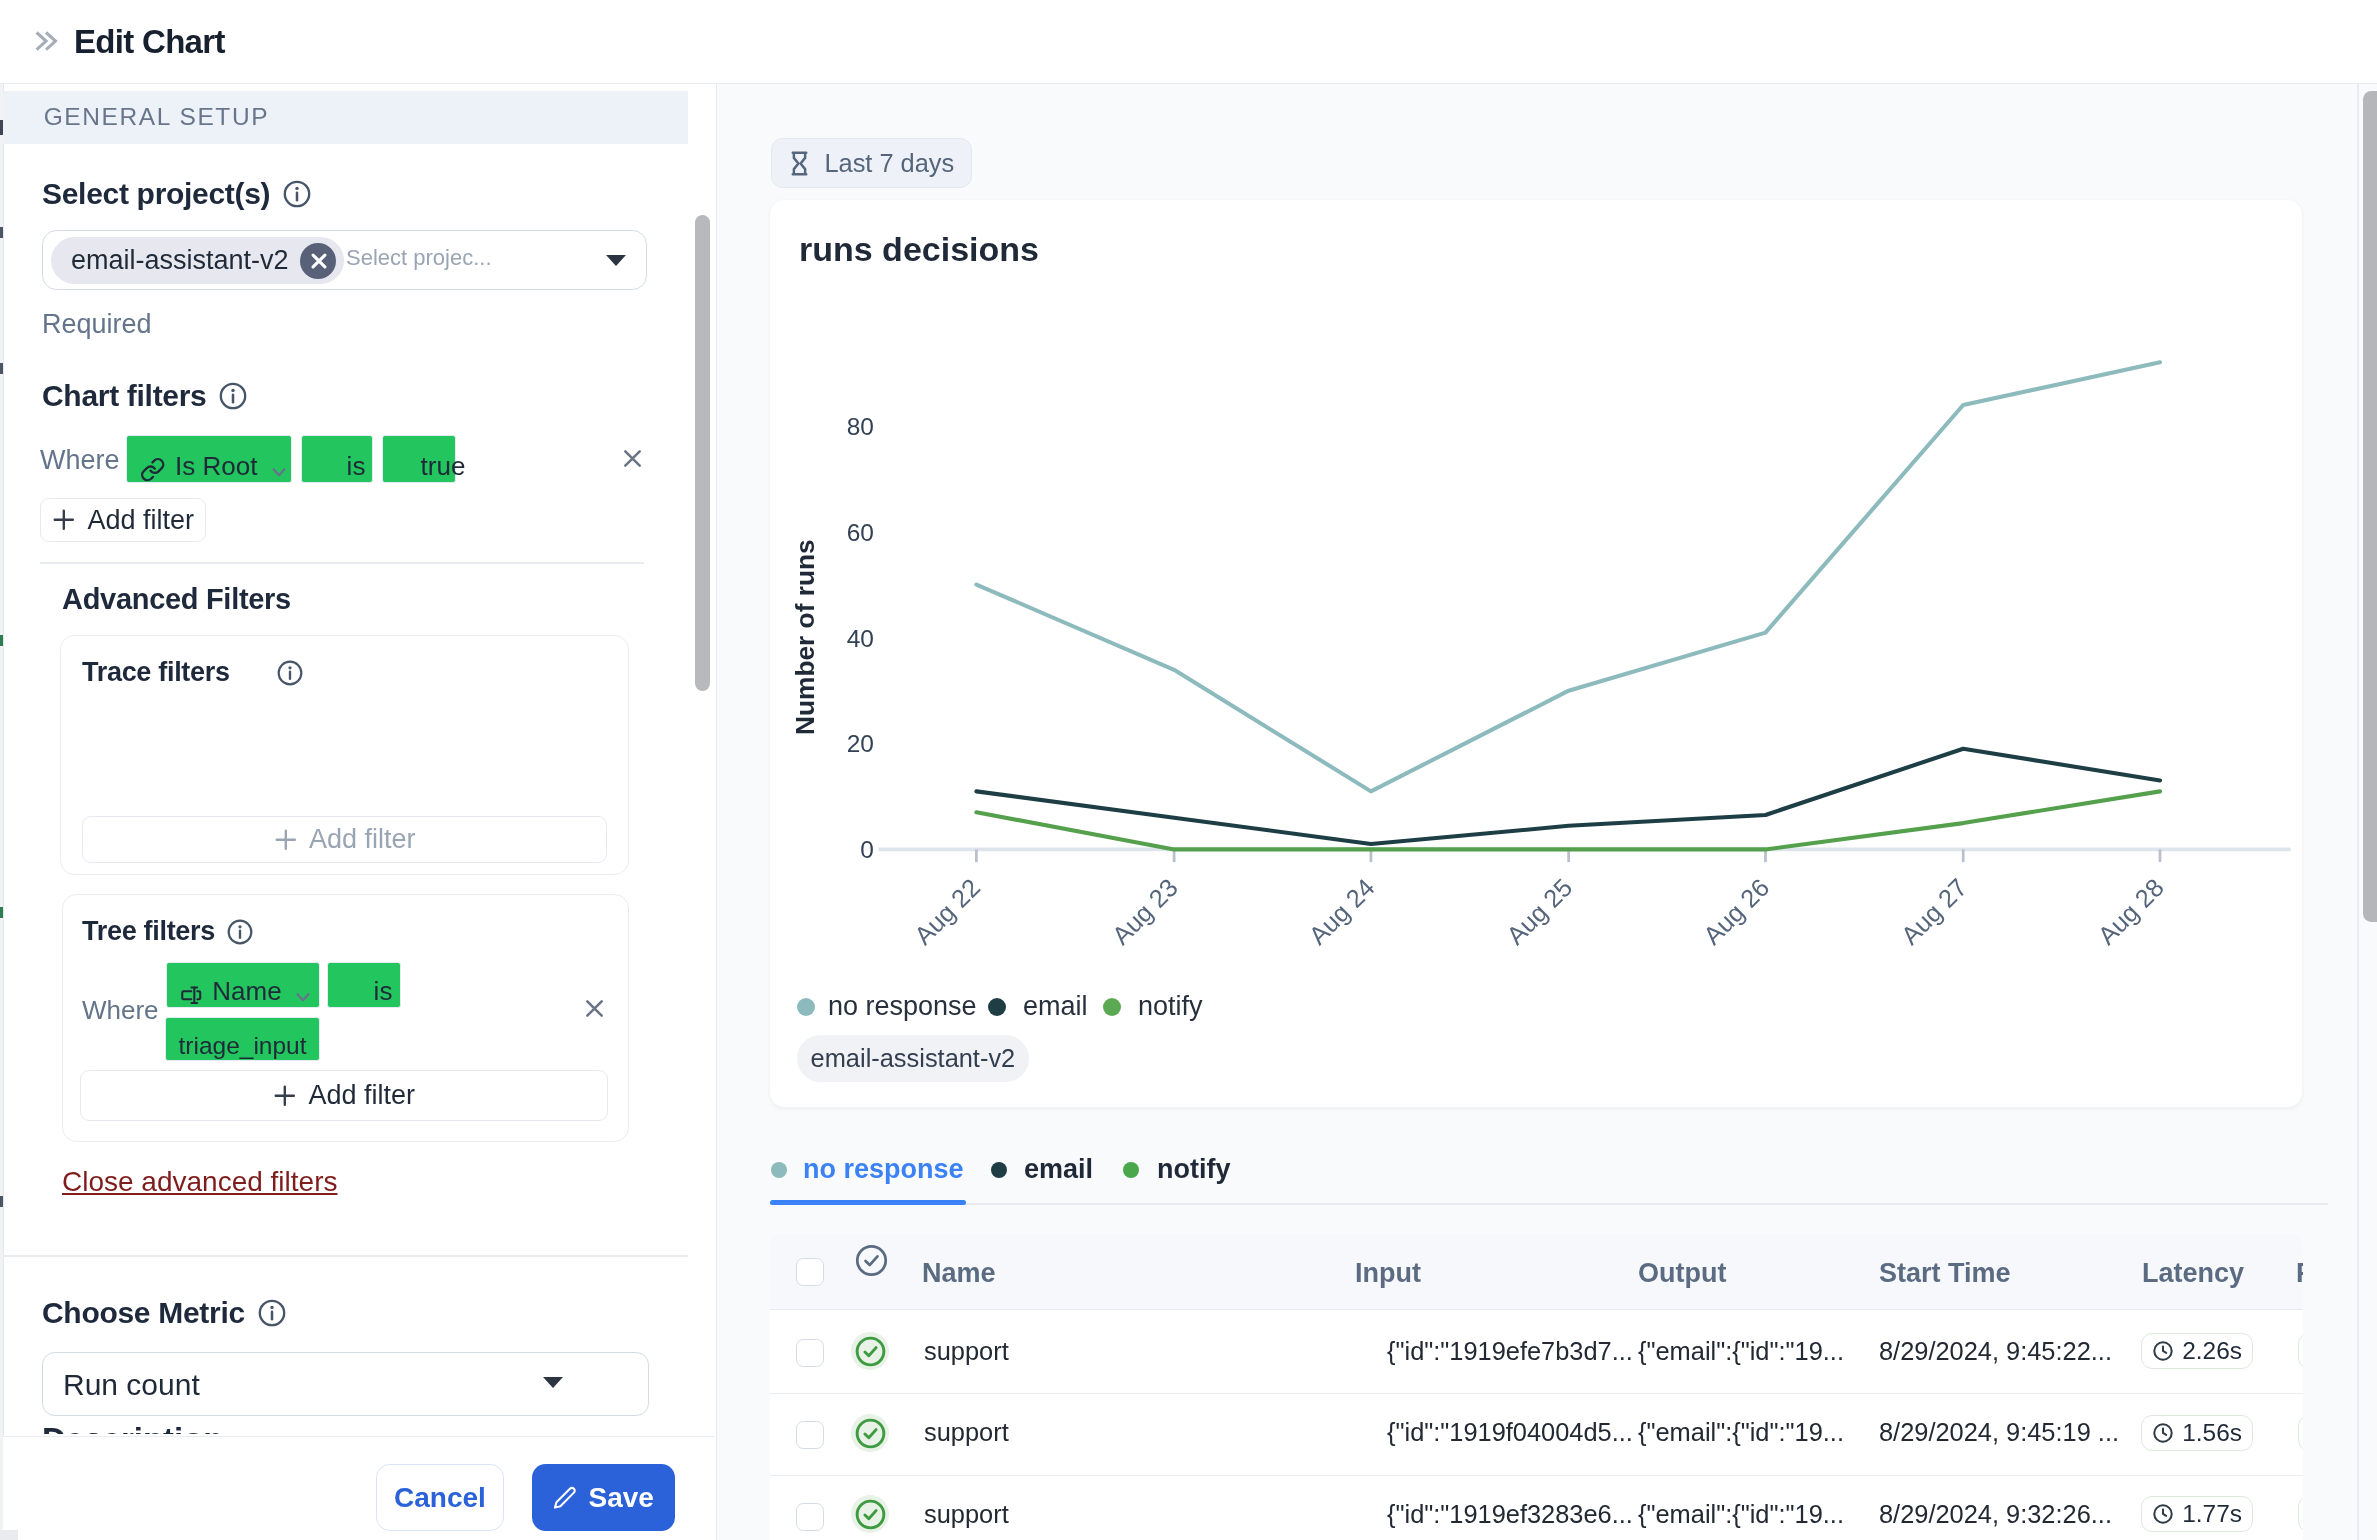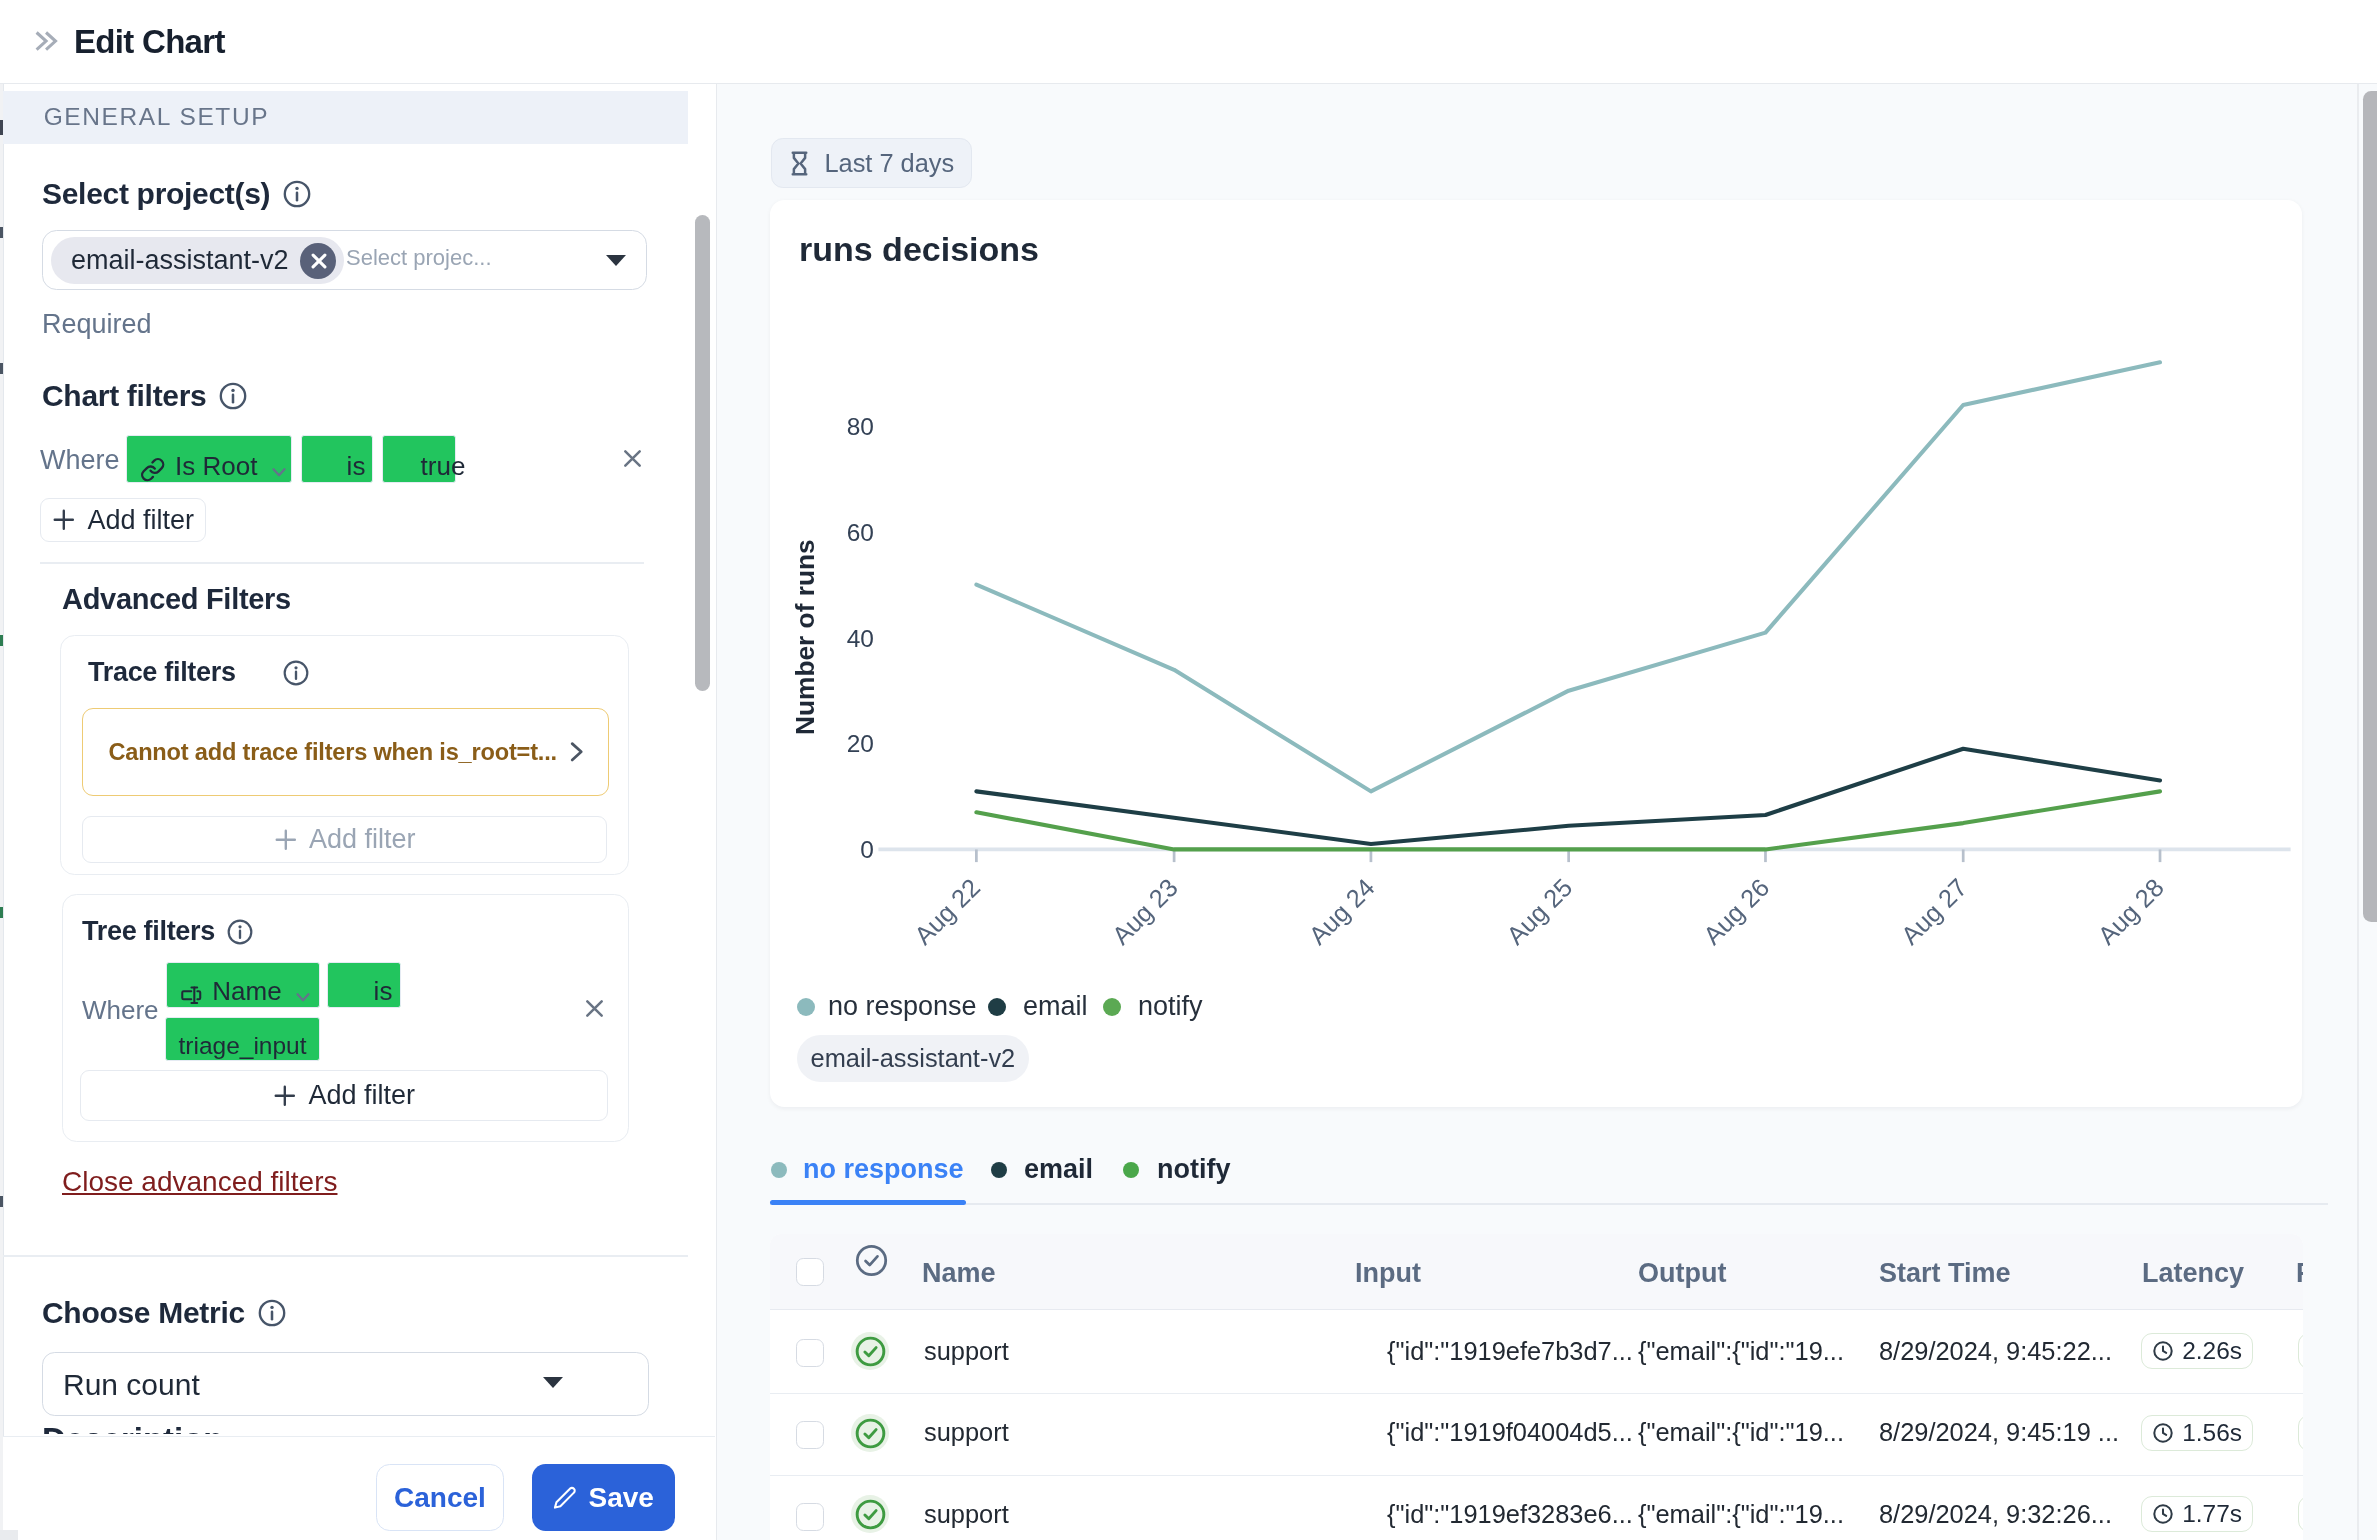--- a/index.html
+++ b/index.html
@@ -106,34 +106,28 @@
     <svg width="23.6" height="23.6" viewBox="0 0 26 26" stroke="#333d4c" stroke-width="2.6" stroke-linecap="round">
         <path d="M13 3 L13 23 M3 13 L23 13"></path>
       </svg>
     <span style="font-size:27px;color:#1f2937;margin-left:11.8px;">Add filter</span>
   </div>
   <div class="abs" style="left:40px;top:562px;width:604px;height:1.8px;background:#e9edf2;"></div>
 
   <div class="abs" style="left:62px;top:583px;font-size:29px;font-weight:700;color:#1e293b;letter-spacing:-0.3px;">Advanced Filters</div>
 
   <div class="abs" style="left:60px;top:635px;width:569px;height:240px;border:1.8px solid #e9edf2;border-radius:14.5px;background:#fff;"></div>
-  <div class="abs flex" style="left:88px;top:657px;white-space:nowrap;gap:36px;">
+  <div class="abs flex" style="left:82px;top:657px;white-space:nowrap;gap:36px;">
       <span class="sublbl">Trace filters</span>
       <svg style="margin-left:11.8px;flex:none;" width="26" height="26" viewBox="0 0 31 31" fill="none">
       <circle cx="15.5" cy="15.5" r="13.5" stroke="#475569" stroke-width="2.6"></circle>
       <line x1="15.5" y1="14" x2="15.5" y2="22.5" stroke="#475569" stroke-width="2.8" stroke-linecap="round"></line>
       <circle cx="15.5" cy="9.3" r="1.9" fill="#475569"></circle>
     </svg>
     </div>
-  <div class="abs flex" style="left:82px;top:708px;width:527px;height:88px;border:1.8px solid #eecb74;border-radius:11px;background:#fff;">
-    <span style="font-size:23.6px;font-weight:700;color:#8a5d18;margin-left:25.4px;letter-spacing:-0.2px;white-space:nowrap;">Cannot add trace filters when is_root=t...</span>
-    <svg style="position:absolute;right:20px;" width="23.6" height="23.6" viewBox="0 0 26 26" fill="none" stroke="#4b5563" stroke-width="3" stroke-linecap="round" stroke-linejoin="round">
-        <path d="M9 4 L19 13 L9 22"></path>
-      </svg>
-  </div>
   <div class="abs btn" style="left:82px;top:816px;width:525px;height:47px;">
     <svg width="23.6" height="23.6" viewBox="0 0 26 26" stroke="#9aa5b4" stroke-width="2.6" stroke-linecap="round">
         <path d="M13 3 L13 23 M3 13 L23 13"></path>
       </svg>
     <span style="font-size:27px;color:#9aa5b4;margin-left:11.8px;">Add filter</span>
   </div>
 
   <div class="abs" style="left:62px;top:894px;width:567px;height:248px;border:1.8px solid #e9edf2;border-radius:14.5px;background:#fff;"></div>
   <div class="abs flex" style="left:82px;top:916px;white-space:nowrap;">
       <span class="sublbl">Tree filters</span>

